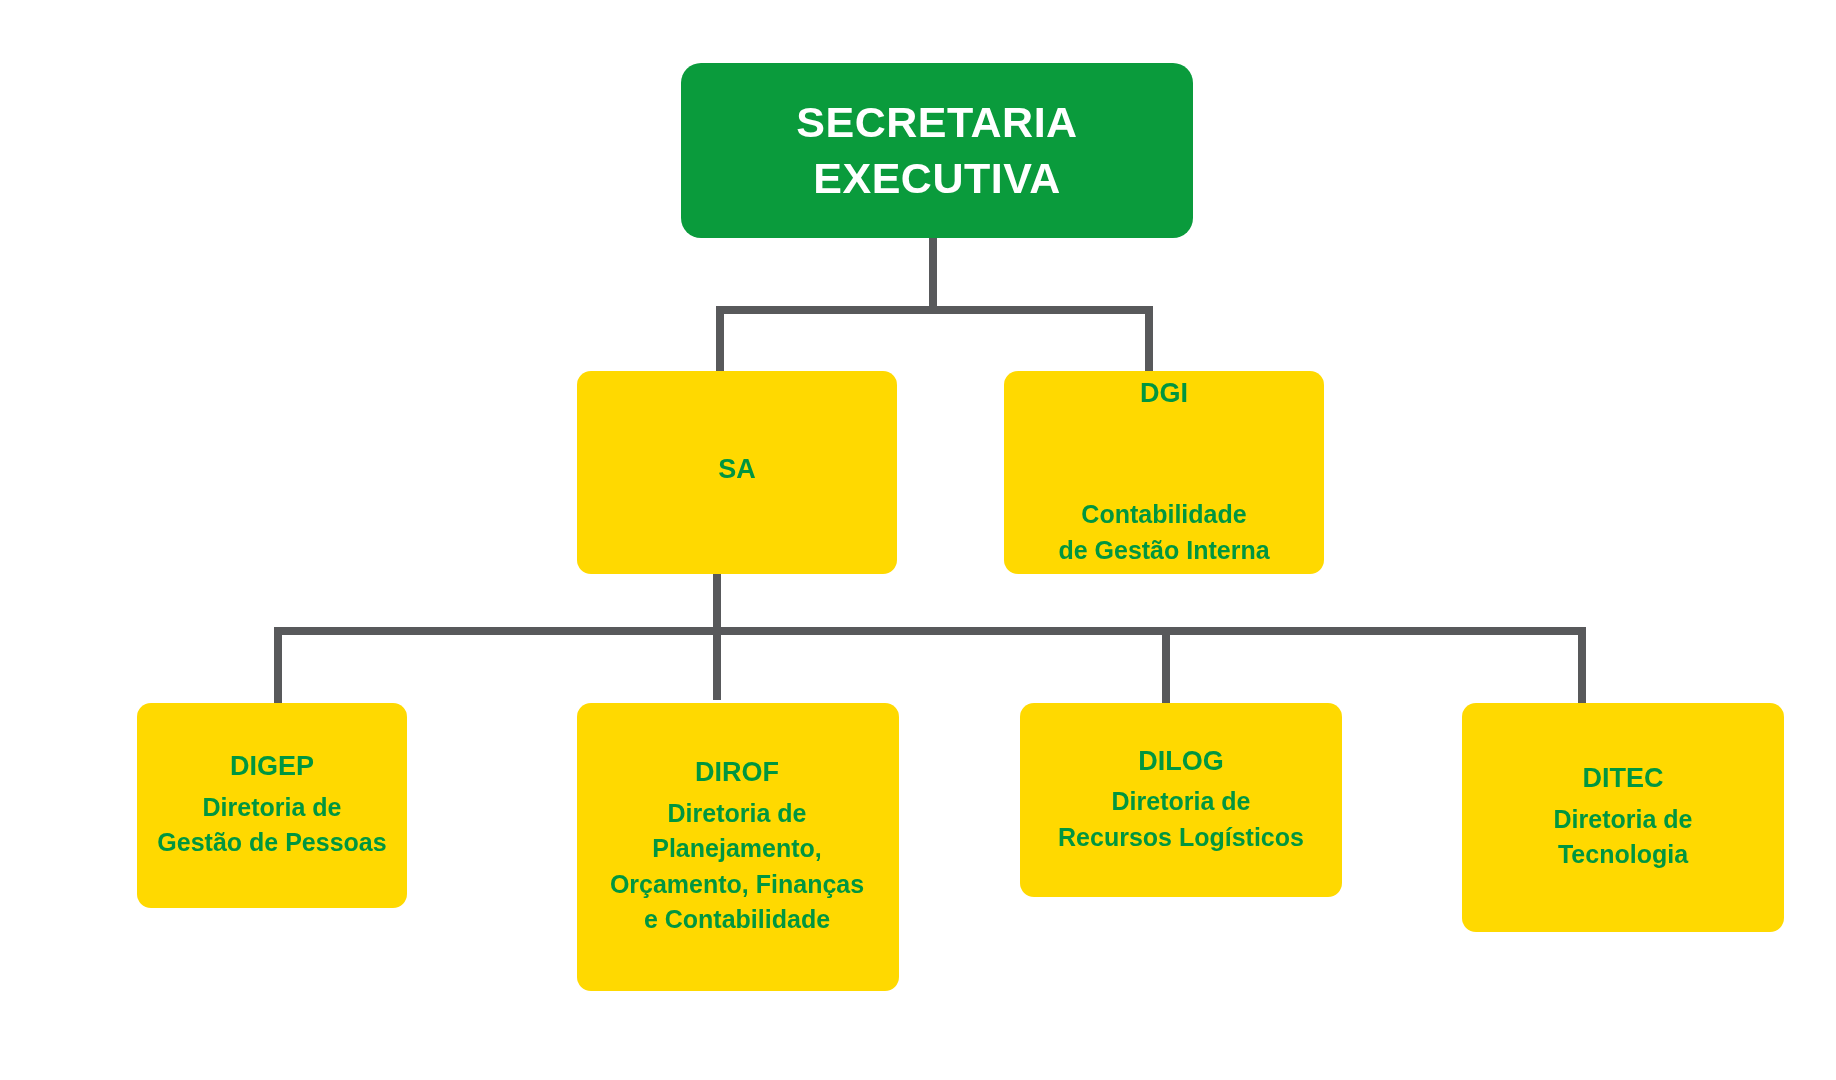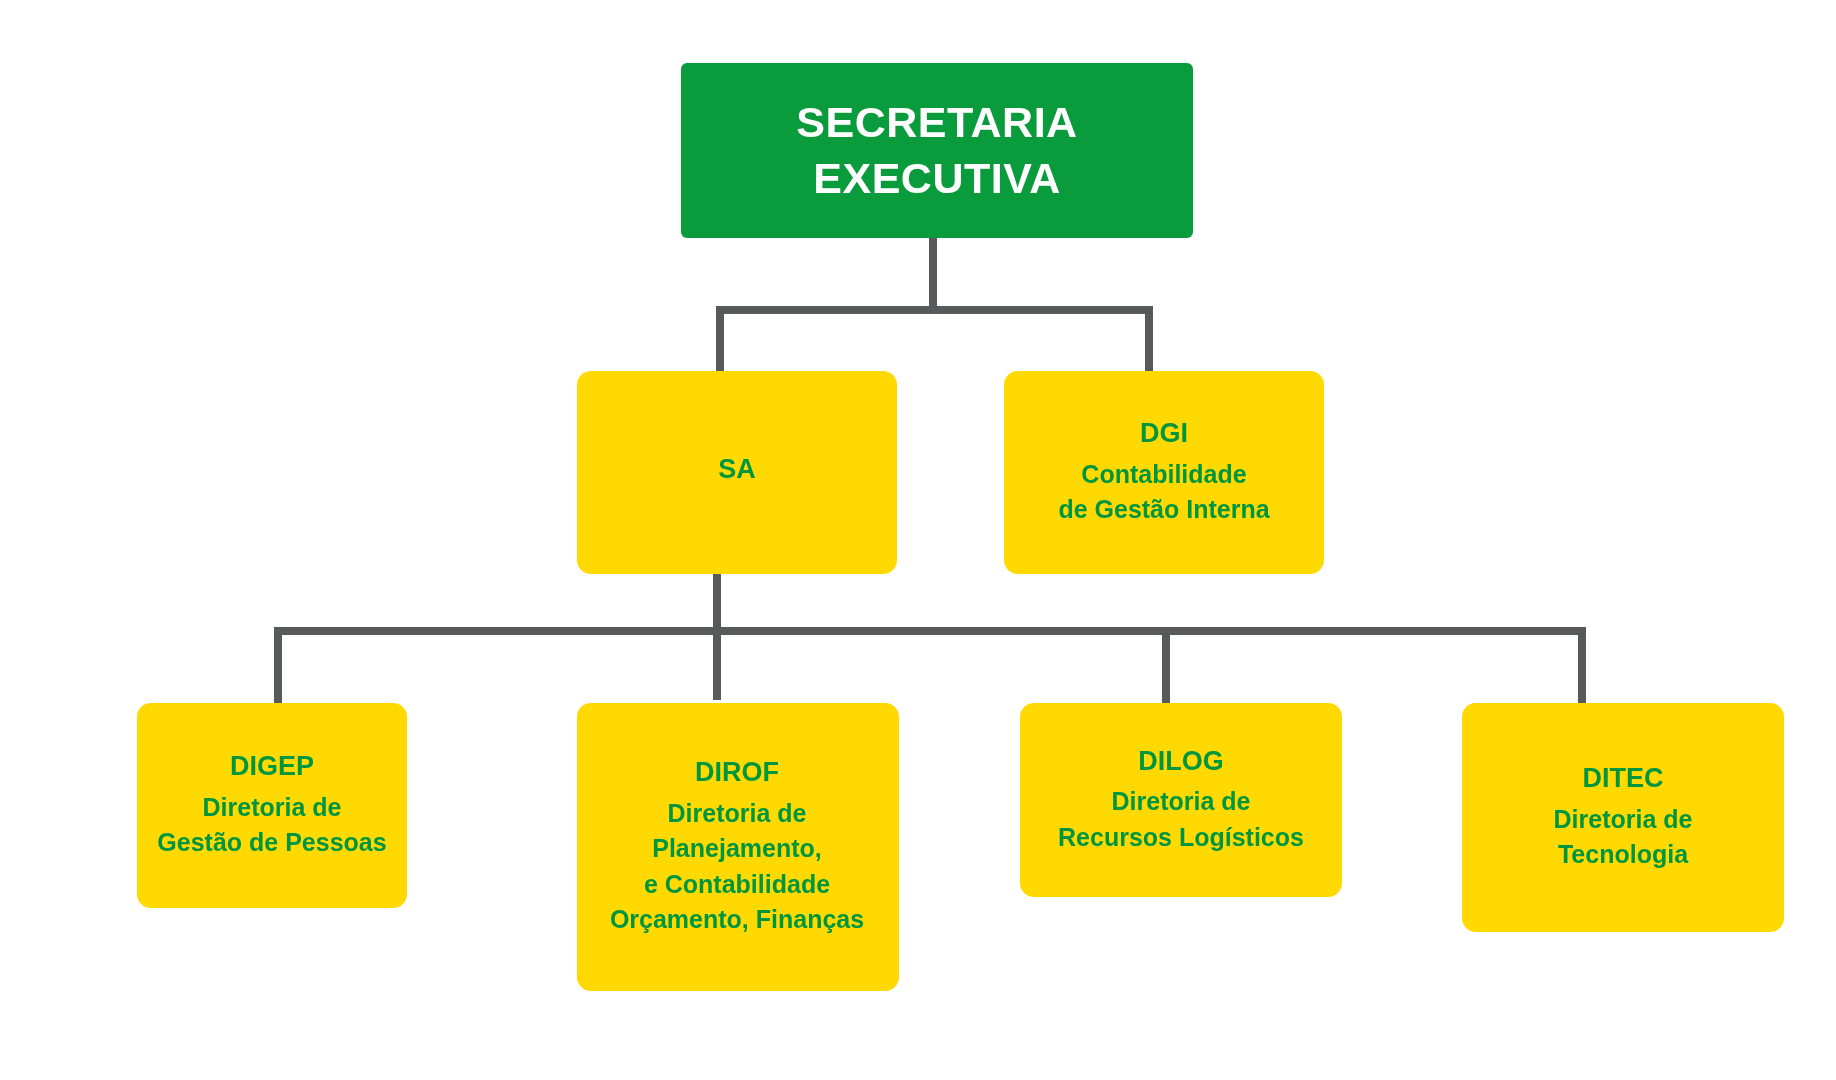--- a/index.html
+++ b/index.html
@@ -32,21 +32,21 @@
     border-radius: 14px;
     display: flex;
     flex-direction: column;
     align-items: center;
     justify-content: center;
     text-align: center;
     padding: 6px 10px;
   }
   .node.root {
     background: #0A9B3C;
-    border-radius: 6px;
+    border-radius: 20px;
   }
   .node.unit {
     background: #FFD900;
     margin-left: 16px;
   }
 
   .root-title {
     color: #ffffff;
     font-weight: bold;
     font-size: 43px;
@@ -87,43 +87,43 @@
 
   <div class="node root" style="left:681px; top:63px; width:512px; height:175px;">
     <div class="root-title">SECRETARIA</div>
     <div class="root-title">EXECUTIVA</div>
   </div>
 
   <div class="node unit" style="left:561px; top:371px; width:320px; height:203px;">
     <div class="acronym">SA</div>
   </div>
 
-  <div class="node unit" style="left:988px; top:371px; width:320px; height:203px;">
+  <div class="node unit" style="left:988px; top:371px; width:320px; height:203px;justify-content:space-between;">
     <div class="acronym">DGI</div>
     <div class="desc">
       <span class="ln">Contabilidade</span>
       <span class="ln">de Gestão Interna</span>
     </div>
   </div>
 
   <div class="node unit" style="left:121px; top:703px; width:270px; height:205px;">
     <div class="acronym">DIGEP</div>
     <div class="desc">
       <span class="ln">Diretoria de</span>
       <span class="ln">Gestão de Pessoas</span>
     </div>
   </div>
 
   <div class="node unit" style="left:561px; top:703px; width:322px; height:288px;padding-left:8px;">
     <div class="acronym">DIROF</div>
     <div class="desc">
       <span class="ln">Diretoria de</span>
       <span class="ln">Planejamento,</span>
+      <span class="ln">Orçamento, Finanças</span>
       <span class="ln">e Contabilidade</span>
-      <span class="ln">Orçamento, Finanças</span>
     </div>
   </div>
 
   <div class="node unit" style="left:1004px; top:703px; width:322px; height:194px;">
     <div class="acronym">DILOG</div>
     <div class="desc">
       <span class="ln">Diretoria de</span>
       <span class="ln">Recursos Logísticos</span>
     </div>
   </div>

